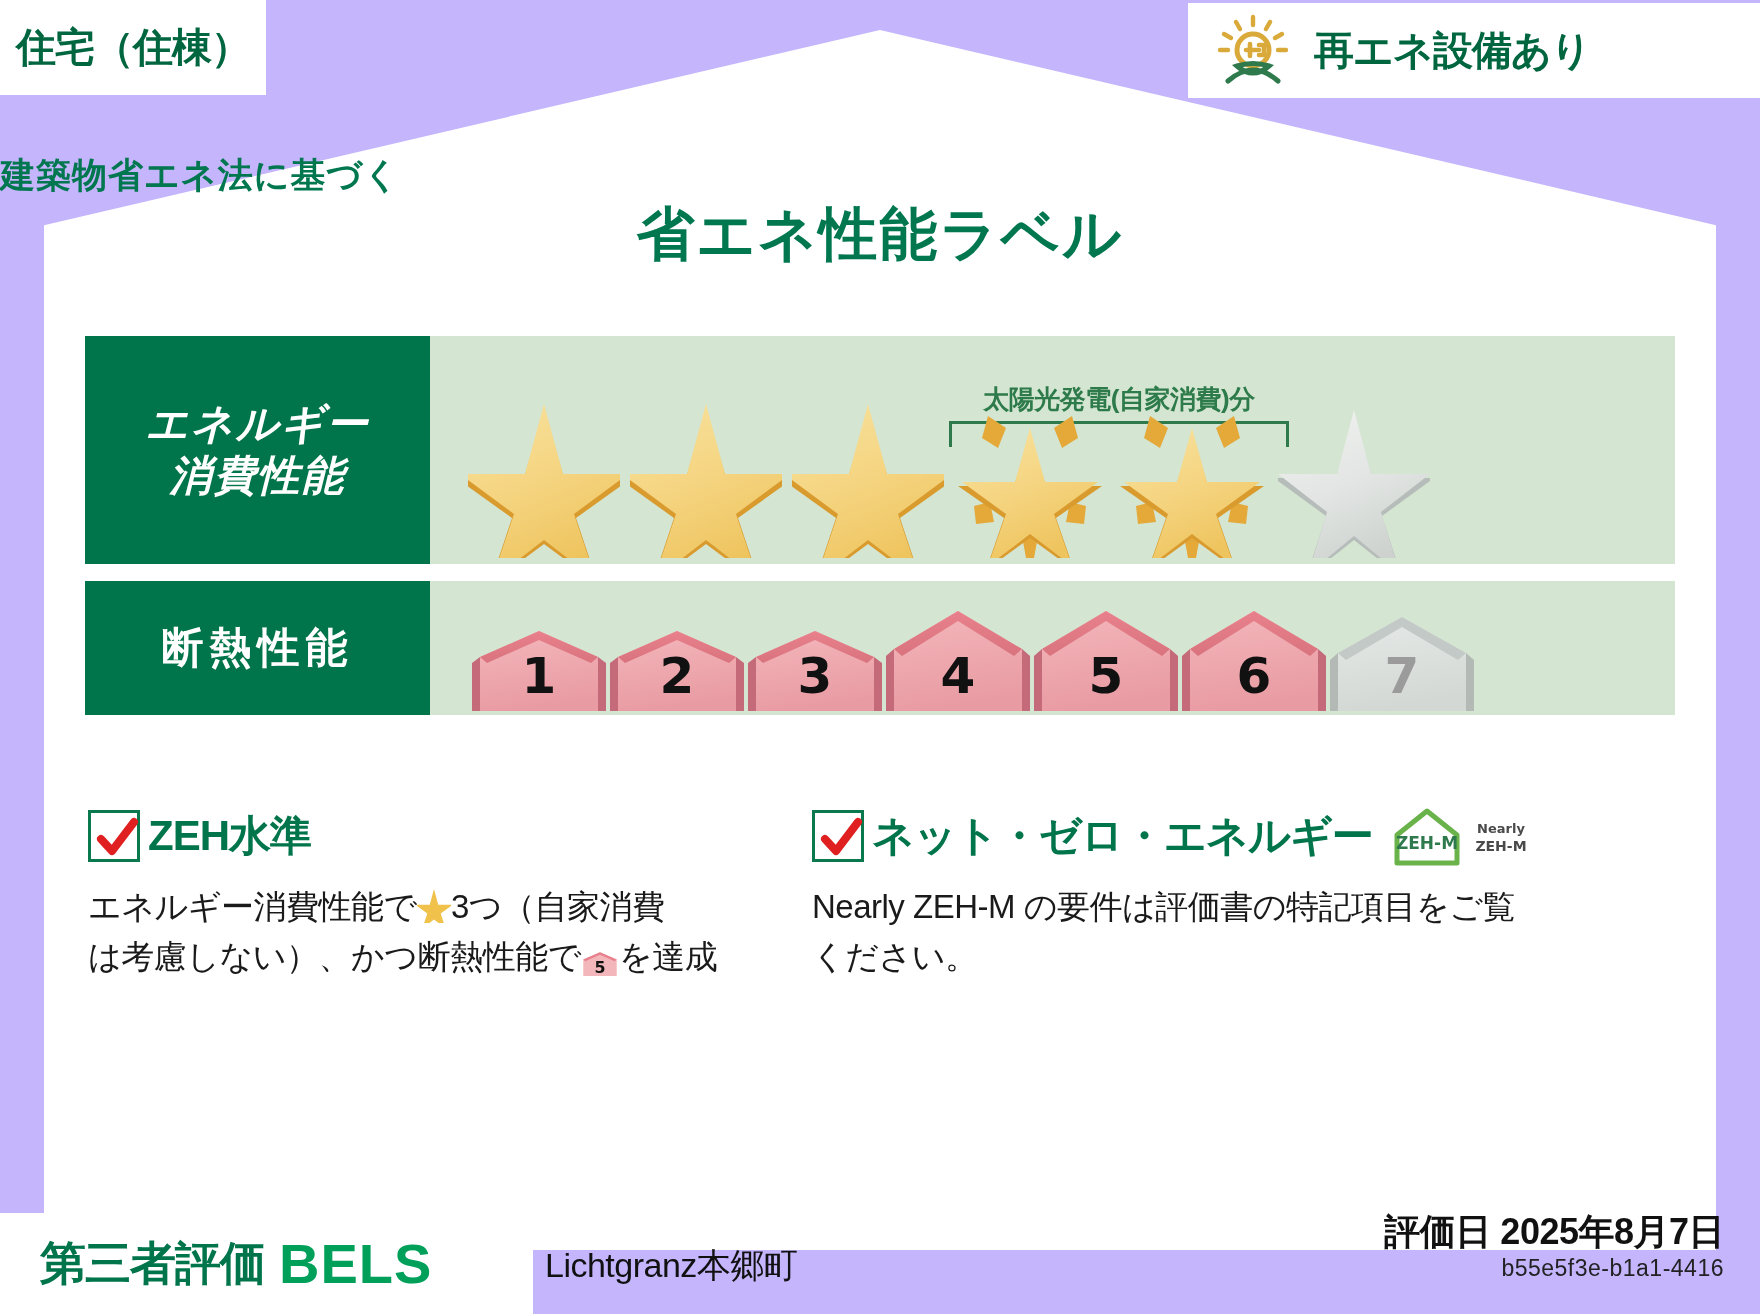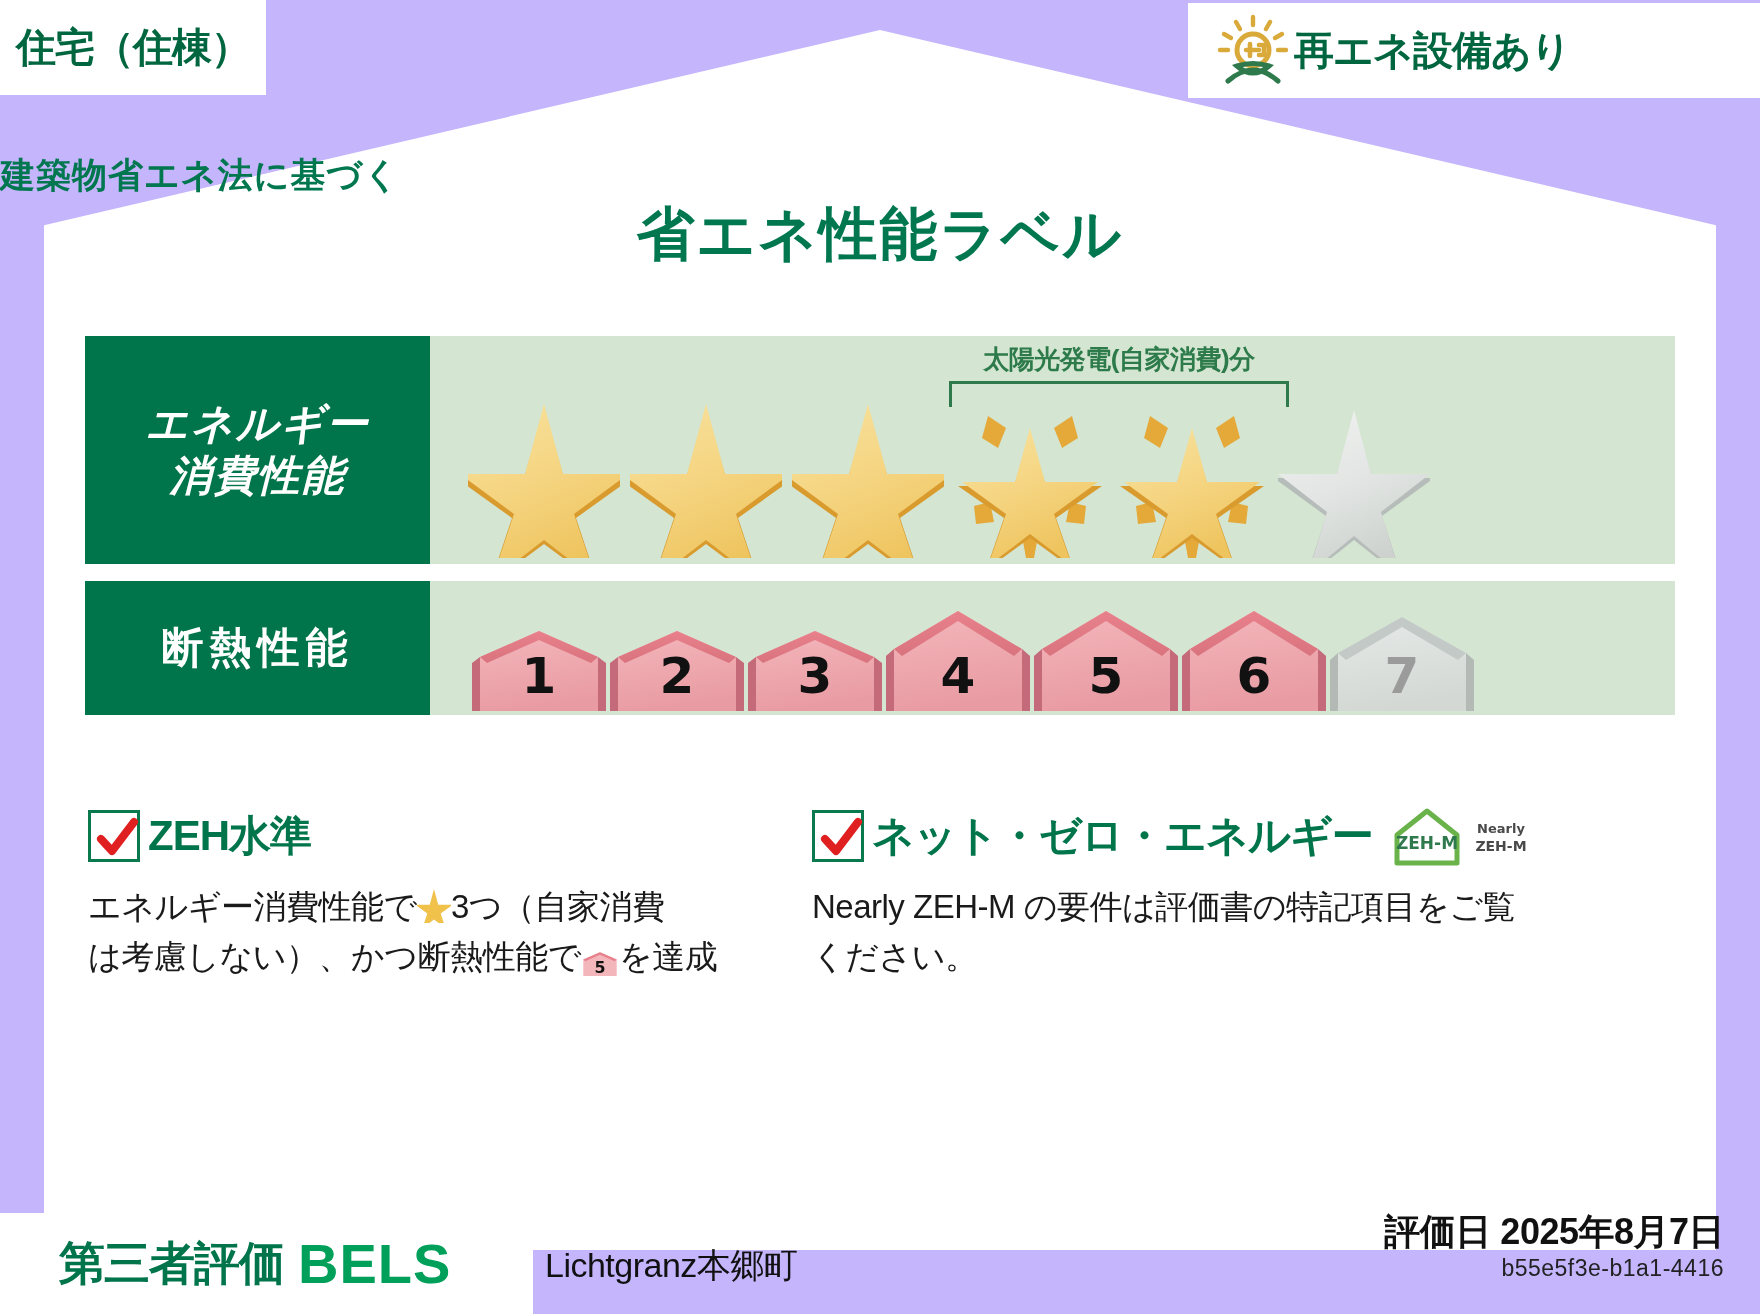--- a/index.html
+++ b/index.html
@@ -42,21 +42,21 @@
   }
 
   
   .tag-renewable {
     position: absolute;
     right: 0px; top: 3px;
     width: 572px; height: 95px;
     background: #ffffff;
     display: flex; align-items: center;
     padding-left: 28px;
-    gap: 4px;
+    gap: 24px;
   }
   .tag-renewable .label {
     color: #00663f;
     font-size: 40px;
     font-weight: bold;
     letter-spacing: -1px;
     white-space: nowrap;
   }
   .sun-icon { width: 74px; height: 74px; flex: 0 0 74px; }
 
@@ -127,20 +127,21 @@
     left: 519px; top: 6px;
     width: 340px;
   }
   .solar-ann .ann-text {
     color: #2d7a4a;
     font-size: 26px;
     font-weight: bold;
     text-align: center;
     white-space: nowrap;
     letter-spacing: -0.5px;
+    margin-top: 40px;
   }
   .solar-ann .ann-bracket {
     margin-top: 4px;
     height: 26px;
     border: 3px solid #2f7a4d;
     border-bottom: none;
   }
 
   
   .houses-wrap {
@@ -200,21 +201,21 @@
   .inline-star { display: inline-block; vertical-align: -5px; width: 34px; height: 34px; }
   .inline-house { display: inline-block; vertical-align: -9px; width: 38px; height: 40px; }
 
   
   .footer-bels {
     position: absolute;
     left: 0px; top: 1213px;
     width: 533px; height: 101px;
     background: #ffffff;
     display: flex; align-items: center;
-    padding-left: 59px;
+    padding-left: 40px;
   }
   .footer-bels .ev { color: #00744a; font-size: 46px; font-weight: bold; letter-spacing: -1px; }
   .footer-bels .bels { color: #00a05a; font-size: 56px; font-weight: bold; margin-left: 14px; letter-spacing: 1px; }
 
   .footer-name {
     position: absolute;
     left: 545px; top: 1243px;
     color: #111111;
     font-size: 34px;
     letter-spacing: -0.5px;

